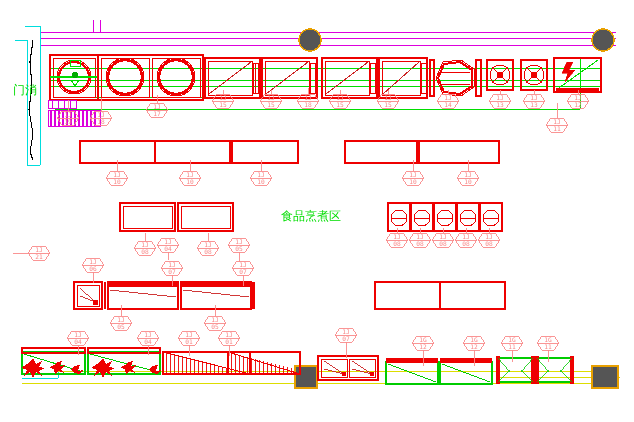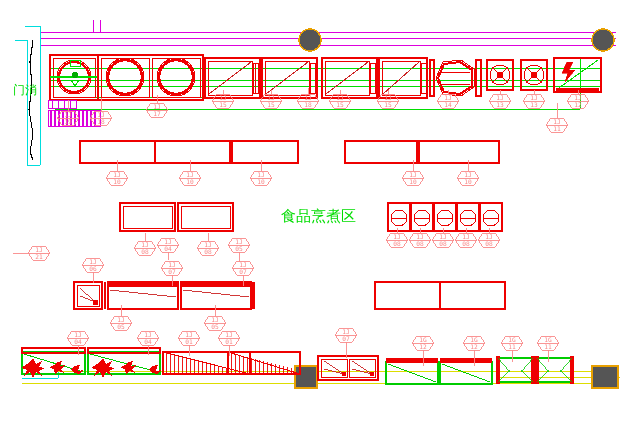--- a/index.html
+++ b/index.html
@@ -1,19 +1,19 @@
 <!DOCTYPE html>
 <html><head>
 <meta charset="utf-8">
 <style>
   html,body{margin:0;padding:0;background:#ffffff;}
   body{width:634px;height:422px;overflow:hidden;font-family:"Liberation Sans",sans-serif;}
   #canvas{position:relative;width:634px;height:422px;background:#fff;}
   svg{position:absolute;left:0;top:0;width:634px;height:422px;}
-  .lbl{position:absolute;color:#00dd00;font-size:15px;line-height:9px;white-space:nowrap;font-family:"DejaVu Sans",sans-serif;}
+  .lbl{position:absolute;color:#00dd00;font-size:12px;line-height:9px;white-space:nowrap;font-family:"DejaVu Sans",sans-serif;}
   .tagtxt{font-family:"DejaVu Sans Mono",monospace;font-size:6.2px;fill:#f98a8a;letter-spacing:0px;}
 </style>
 </head>
 <body>
 
 <div id="canvas">
 
 <svg viewBox="0 0 634 422" xmlns="http://www.w3.org/2000/svg" shape-rendering="crispEdges">
   <defs>
     <g id="hexTagShape">

